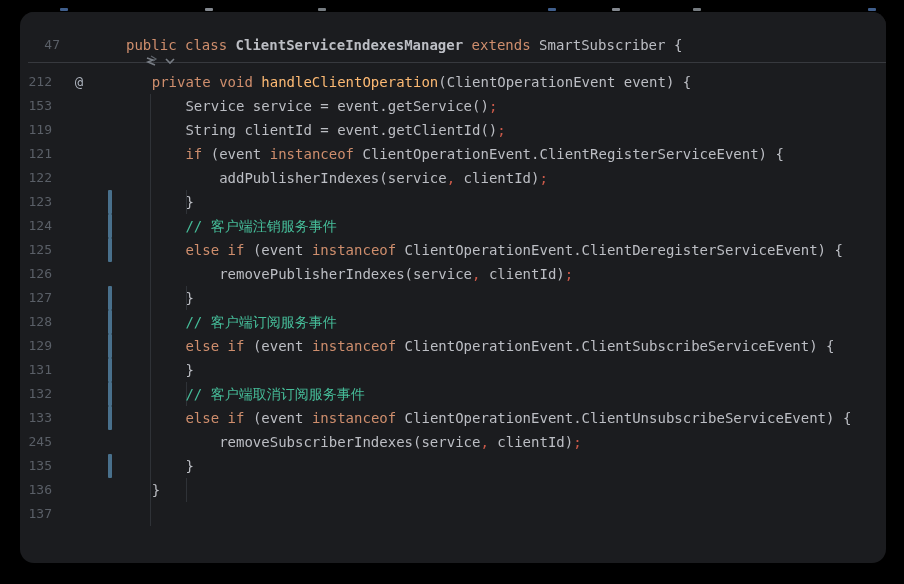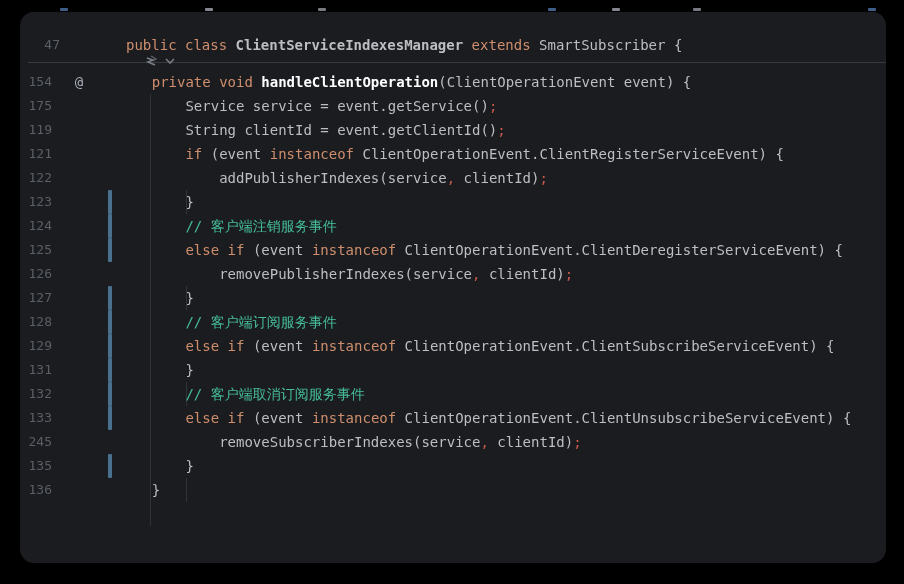--- a/index.html
+++ b/index.html
@@ -24,21 +24,21 @@
       color:#5a5f67;font-size:13px;}
   .gut{flex:0 0 30px;text-align:center;color:#aab0ba;font-size:14px;}
   .code{white-space:pre;margin-left:24px;font-size:14px;}
   .mark{position:absolute;left:88px;top:0;width:4px;height:24px;border-radius:1px;z-index:3;}
   .mark.green{top:1px;height:21px;background:#57965c;}
   .mark.blue{background:#49708c;}
   
   .kw{color:#cf8e6d;margin-top:42px;}
   .def{color:#bcbec4;}
   .cls{color:#bcbec4;font-weight:700;}
-  .fn{color:#ffffff;font-weight:700;}
+  .fn{color:#fdba74;font-weight:400;}
   .cm{color:#46be9a;}
   .pc{color:#cc5a4a;}
   
   .guide{position:absolute;width:1px;background:#2f3237;z-index:1;}
   #g1{left:130px;top:82px;height:432px;}
   .g2{left:166px;height:24px;}
   
   .float-icon{position:absolute;left:124px;top:42px;width:34px;height:14px;z-index:6;}
 </style>
 </head>
@@ -76,26 +76,26 @@
     </svg>
 
     <div class="guide" id="g1"></div>
     <div class="guide g2" style="top:178px;"></div>
     <div class="guide g2" style="top:274px;"></div>
     <div class="guide g2" style="top:370px;"></div>
     <div class="guide g2" style="top:466px;"></div>
 
     <div class="rows" id="rows">
         <div class="row">
-          <span class="ln">154</span>
+          <span class="ln">212</span>
           <span class="gut">@</span>
           <span class="code"><span class="kw">    private void </span><span class="fn">handleClientOperation</span><span class="def">(ClientOperationEvent event) {</span></span>
         </div>
         <div class="row">
-          <span class="ln">175</span>
+          <span class="ln">153</span>
           <span class="gut"></span>
           <span class="code"><span class="def">        Service service = event.getService()</span><span class="pc">;</span></span>
         </div>
         <div class="row">
           <span class="ln">119</span>
           <span class="gut"></span>
           <span class="code"><span class="def">        String clientId = event.getClientId()</span><span class="pc">;</span></span>
         </div>
         <div class="row">
           <span class="ln">121</span>
@@ -175,15 +175,20 @@
           <span class="ln">135</span>
           <span class="gut"></span>
           <span class="mark blue"></span>
           <span class="code"><span class="def">        }</span></span>
         </div>
         <div class="row">
           <span class="ln">136</span>
           <span class="gut"></span>
           <span class="code"><span class="def">    }</span></span>
         </div>
+        <div class="row">
+          <span class="ln">137</span>
+          <span class="gut"></span>
+          <span class="code"></span>
+        </div>
       </div>
   </div>
 </div>
 
 </body></html>

